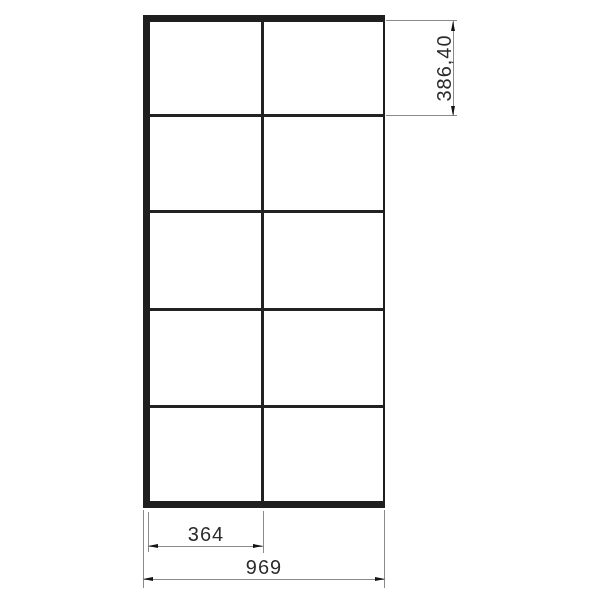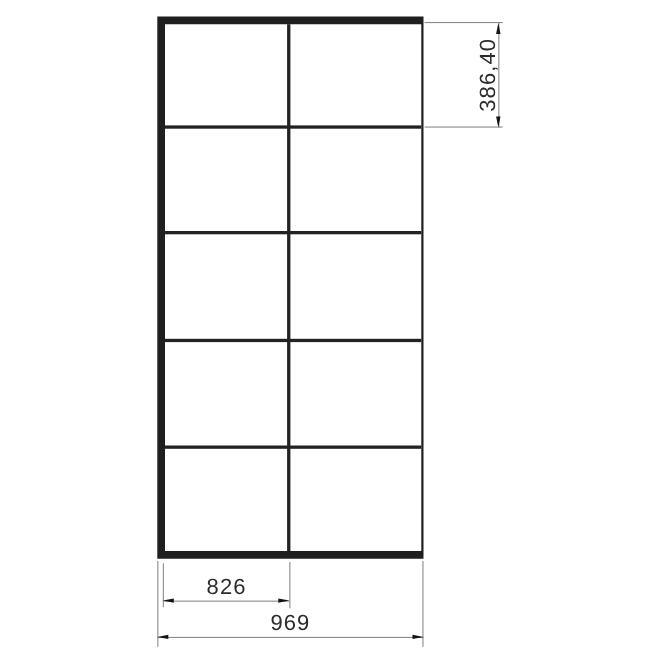--- a/index.html
+++ b/index.html
@@ -125,21 +125,21 @@
   <div class="dline dim-ch-line"></div>
   <div class="arrow arrow-up arr-ch-top"></div>
   <div class="arrow arrow-down arr-ch-bottom"></div>
   <div class="dim-label label-cell-height">386,40</div>
 
   <div class="dline ext-pw-left"></div>
   <div class="dline ext-pw-right"></div>
   <div class="dline dim-pw-line"></div>
   <div class="arrow arrow-left arr-pw-left"></div>
   <div class="arrow arrow-right arr-pw-right"></div>
-  <div class="dim-label label-panel-width">826</div>
+  <div class="dim-label label-panel-width">364</div>
 
   <div class="dline ext-tw-left"></div>
   <div class="dline ext-tw-right"></div>
   <div class="dline dim-tw-line"></div>
   <div class="arrow arrow-left arr-tw-left"></div>
   <div class="arrow arrow-right arr-tw-right"></div>
   <div class="dim-label label-total-width">969</div>
 
 </div>
 

